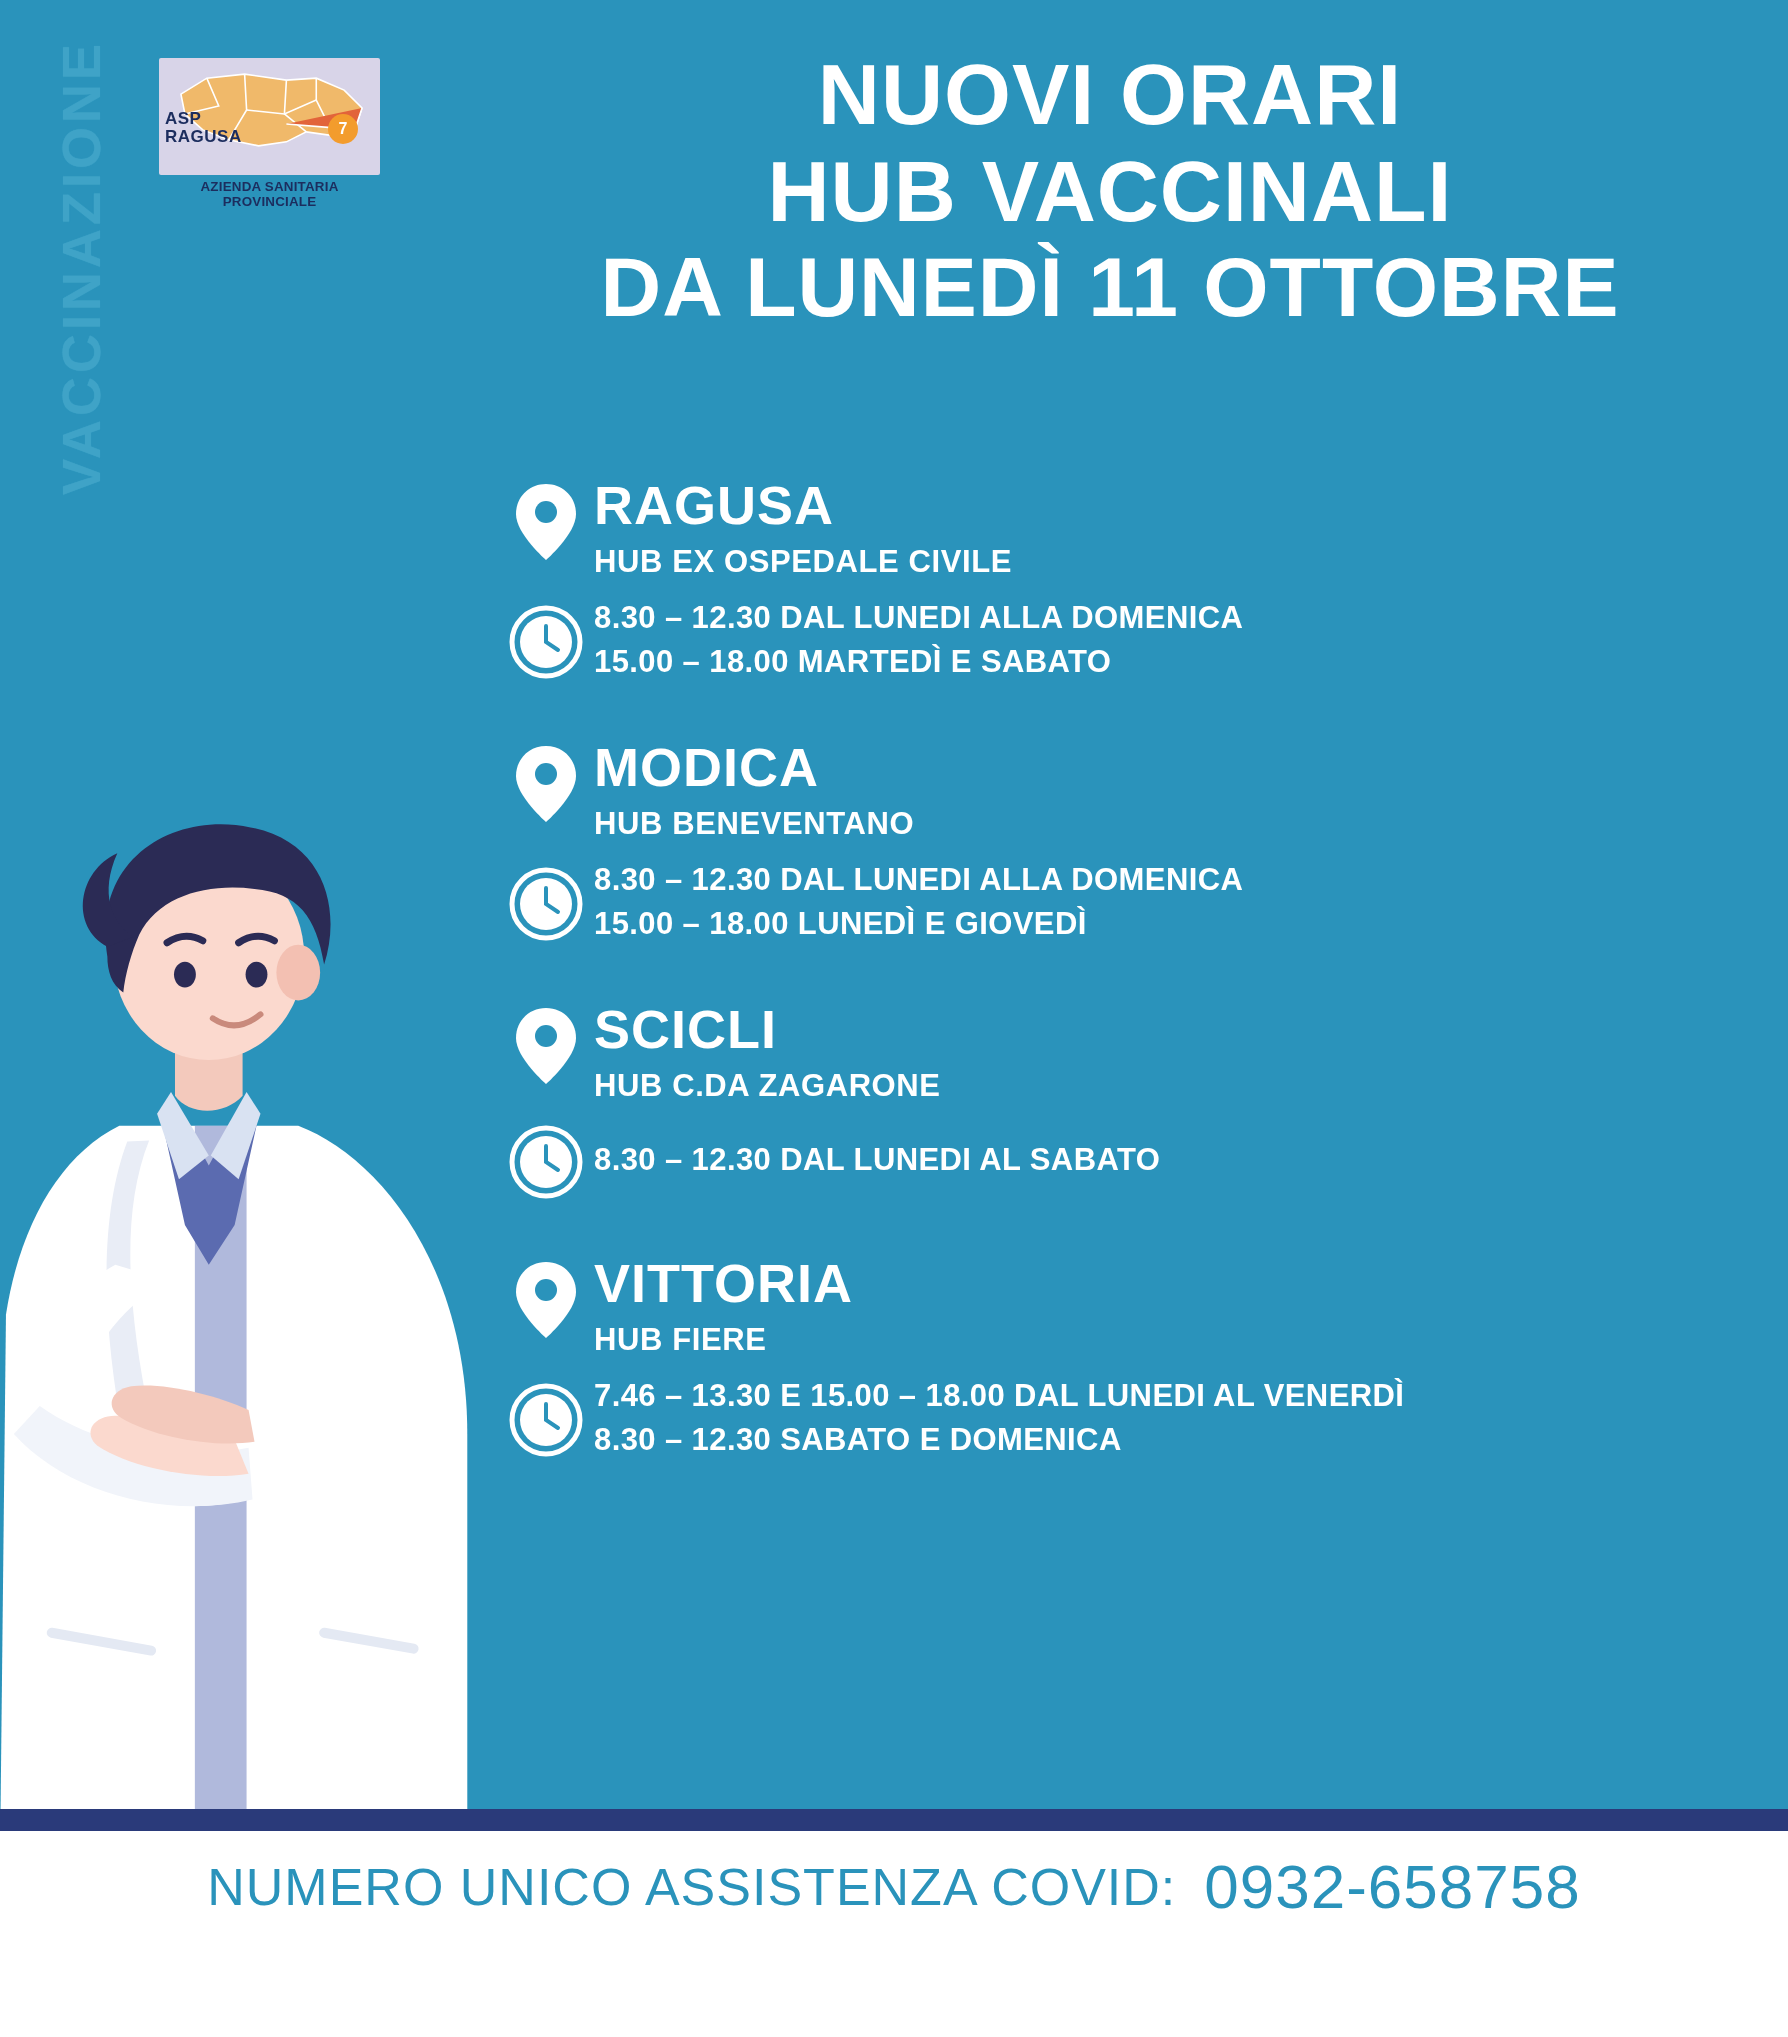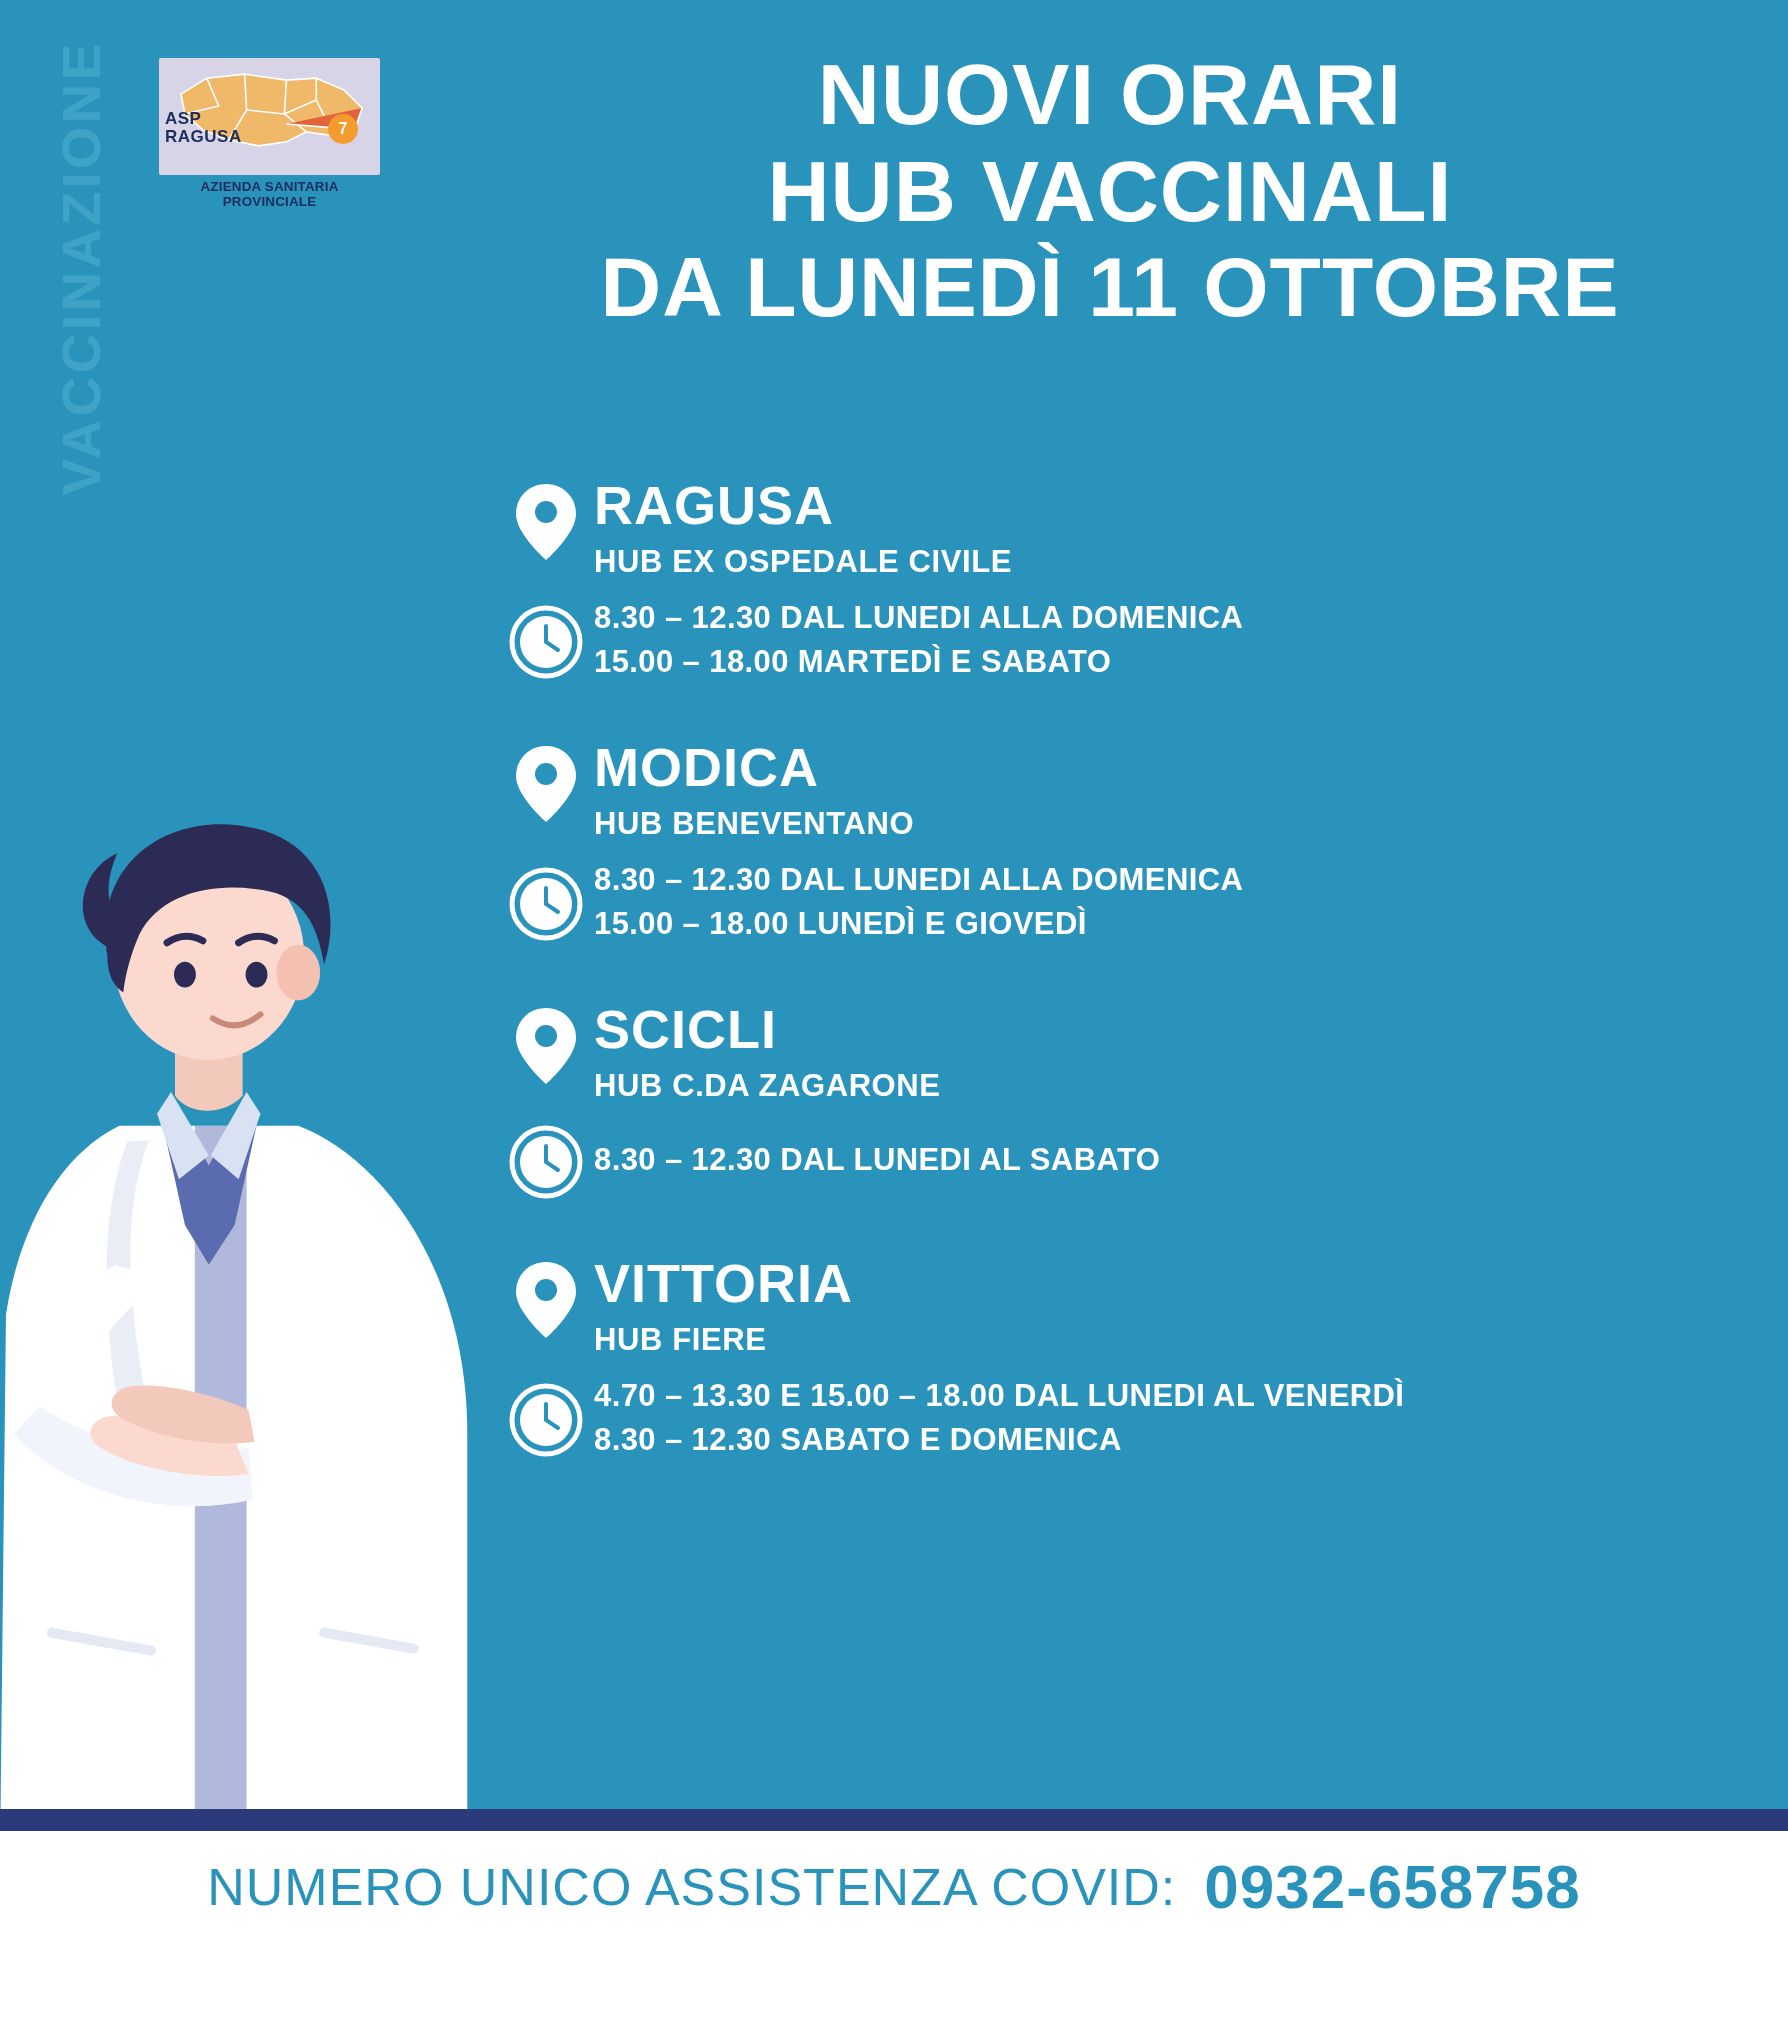--- a/index.html
+++ b/index.html
@@ -206,21 +206,21 @@
   .footer-text {
     color: #2a93bb;
     font-weight: normal;
     font-size: 52px;
     letter-spacing: 1px;
     text-transform: uppercase;
     white-space: nowrap;
   }
   .footer-number {
     color: #2a93bb;
-    font-weight: bold;
+    font-weight: normal;
     font-size: 62px;
     letter-spacing: 1px;
     margin-left: 28px;
   }
 </style>
 </head>
 <body>
 
 <div id="poster">
 
@@ -388,21 +388,21 @@
       </div>
       <div class="hub-times">
         <div class="clock-wrap">
           <svg width="76" height="76" viewBox="0 0 76 76">
             <circle cx="38" cy="38" r="34" fill="none" stroke="#ffffff" stroke-width="5"></circle>
             <circle cx="38" cy="38" r="26" fill="#ffffff"></circle>
             <path d="M38 22 L38 38 L50 46" stroke="#2a93bb" stroke-width="4" fill="none" stroke-linecap="round"></path>
           </svg>
         </div>
         <div class="time-lines">
-          <div>4.70 – 13.30 E 15.00 – 18.00 DAL LUNEDI AL VENERDÌ</div>
+          <div>7.46 – 13.30 E 15.00 – 18.00 DAL LUNEDI AL VENERDÌ</div>
           <div>8.30 – 12.30 SABATO E DOMENICA</div>
         </div>
       </div>
     </div>
 
   </div>
 
   <div class="bottom-strip"></div>
   <div class="footer">
     <div class="footer-text">NUMERO UNICO ASSISTENZA COVID:</div>

